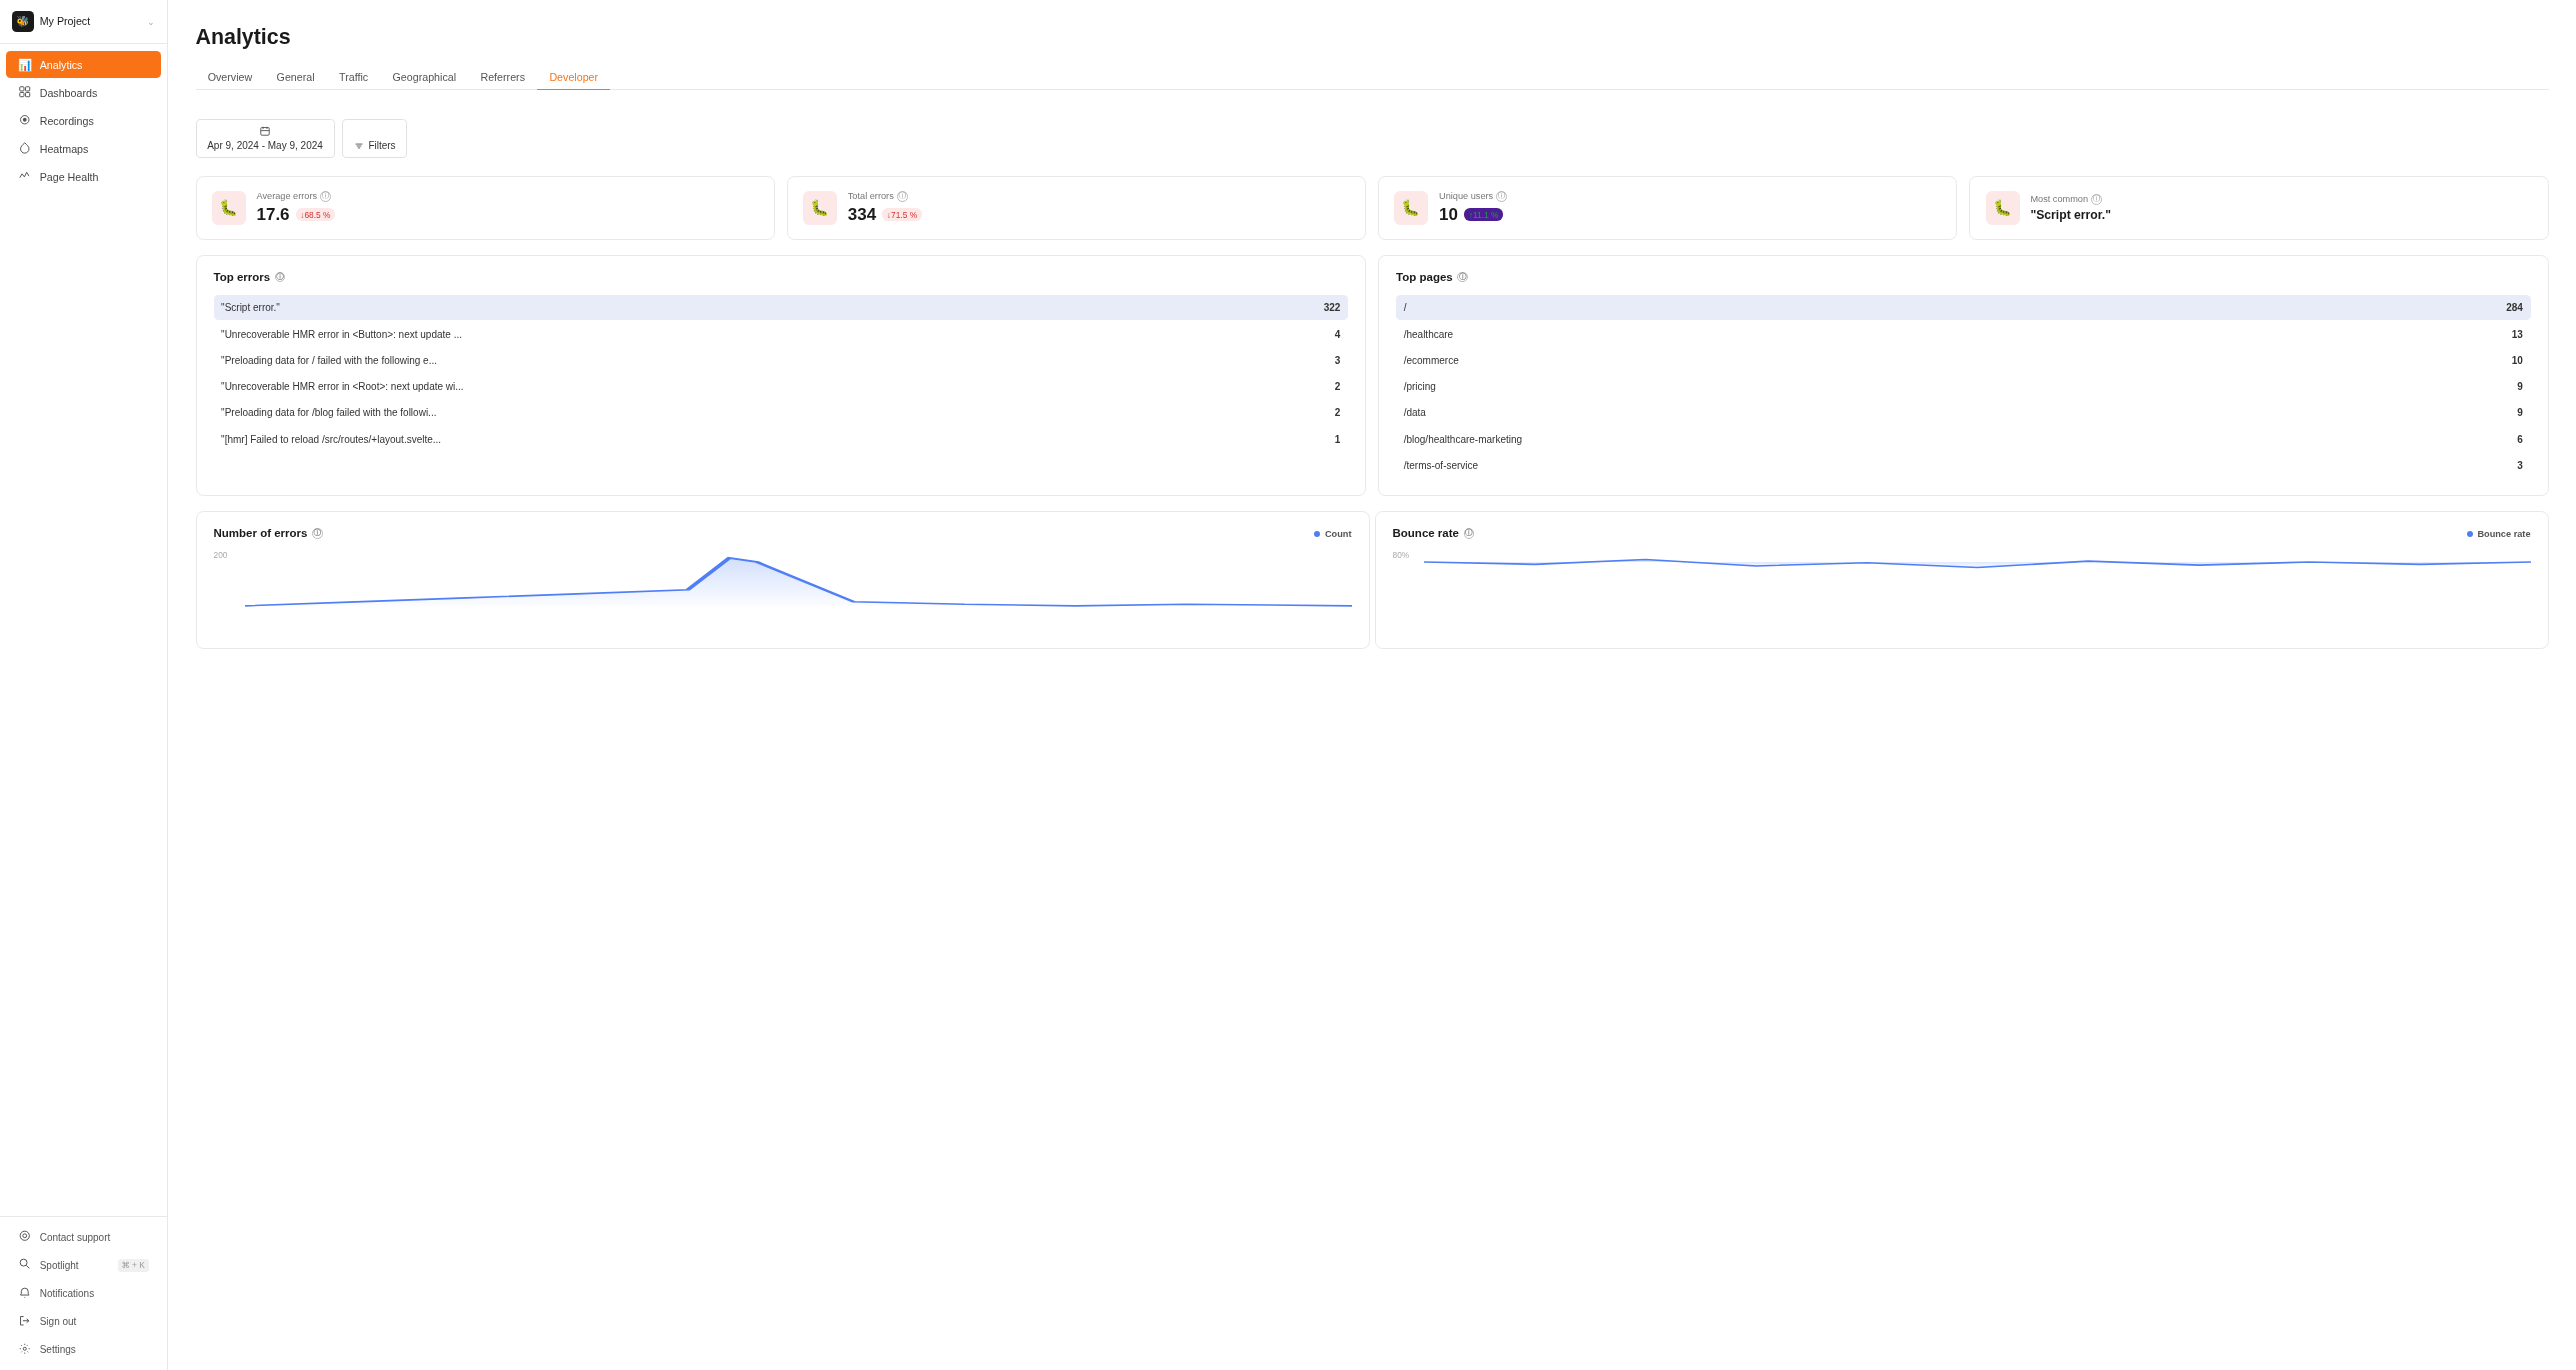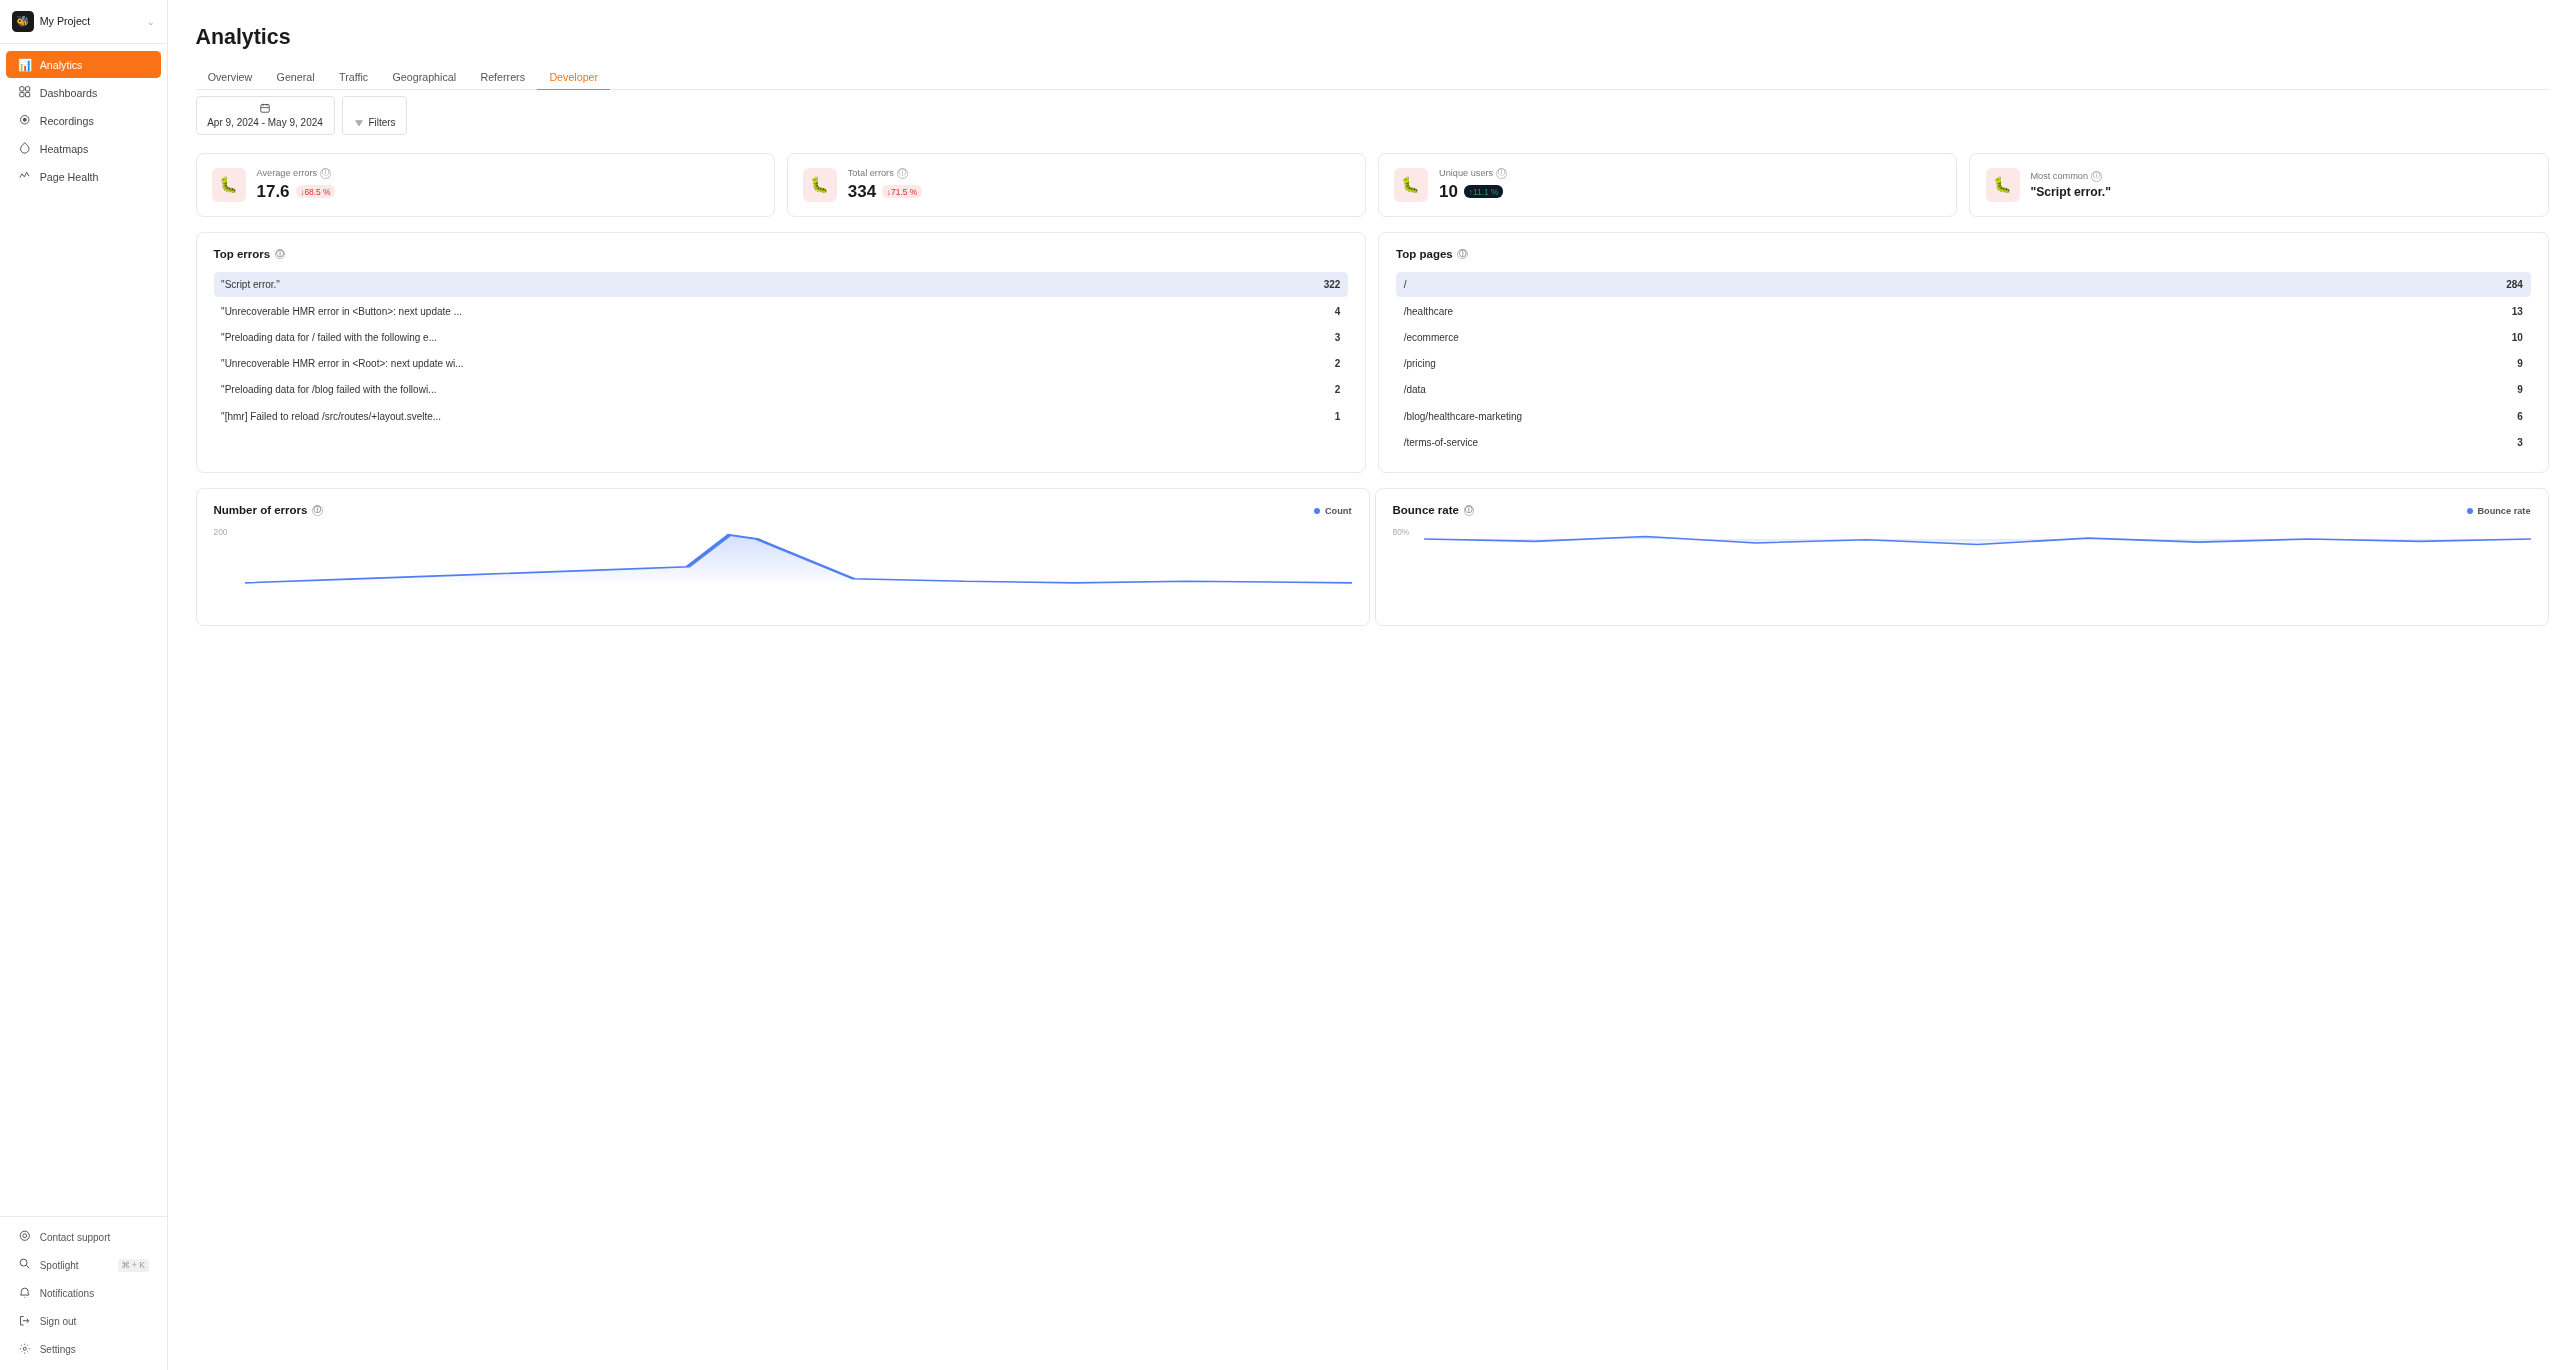--- a/index.html
+++ b/index.html
@@ -59,21 +59,21 @@
     .main {
       flex: 1;
       overflow-y: auto;
       background: #fff;
       padding: 24.5px 27.5px;
     }
 
     .page-title { font-size: 21.4px; font-weight: 700; color: #1a1a1a; margin-bottom: 15.3px; }
 
     
-    .tabs { display: flex; gap: 0; border-bottom: 0.8px solid #e8e8e8; margin-bottom: 6px; }
+    .tabs { display: flex; gap: 0; border-bottom: 0.8px solid #e8e8e8; margin-bottom: 29px; }
     .tab {
       padding: 6.1px 12.2px;
       font-size: 10.7px; color: #555;
       cursor: pointer;
       border-bottom: 1.5px solid transparent;
       margin-bottom: -0.8px;
     }
     .tab.active { color: #f97316; border-bottom-color: #f97316; font-weight: 500; }
 
     
@@ -101,21 +101,21 @@
     .stat-icon {
       width: 34px; height: 34px; border-radius: 6.1px;
       background: #fde8e8; display: flex; align-items: center; justify-content: center;
       font-size: 15.3px; flex-shrink: 0;
     }
     .stat-info { flex: 1; }
     .stat-label { font-size: 9.2px; color: #777; margin-bottom: 3.1px; display: flex; align-items: center; gap: 3.1px; }
     .stat-value { font-size: 17px; font-weight: 700; color: #1a1a1a; display: flex; align-items: center; gap: 6.1px; }
     .badge { font-size: 8.4px; padding: 1.5px 4.6px; border-radius: 6px; font-weight: 500; }
     .badge-down { background: #fde8e8; color: #d63030; }
-    .badge-up { background: #0f172a; color: #1a9e46; }
+    .badge-up { background: #4c1d95; color: #1a9e46; }
     .stat-text { font-size: 12.2px; font-weight: 600; color: #1a1a1a; }
 
     
     .two-col { display: flex; gap: 12.2px; margin-bottom: 15.3px; }
     .panel {
       flex: 1; background: #fff; border: 0.8px solid #e8e8e8;
       border-radius: 7.6px; padding: 15.3px 17px;
     }
     .panel-title {
       font-size: 11.5px; font-weight: 600; color: #1a1a1a;

